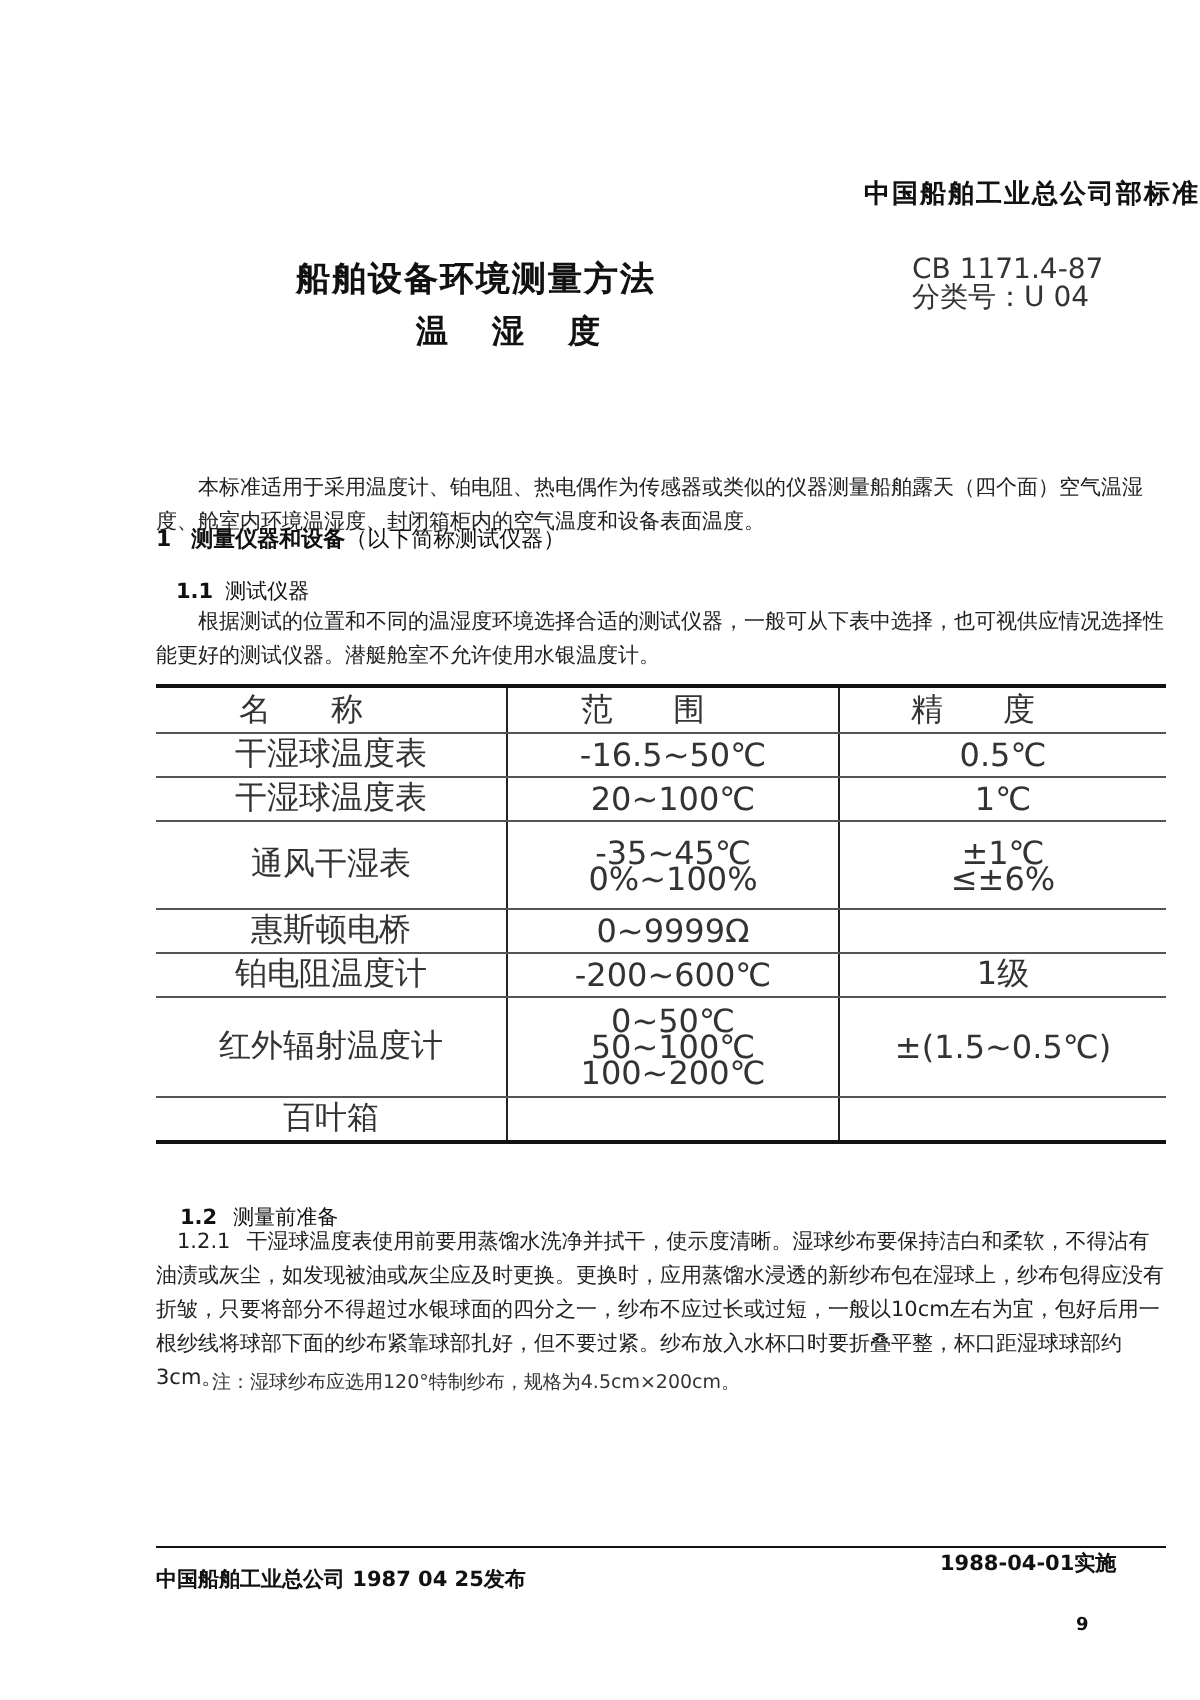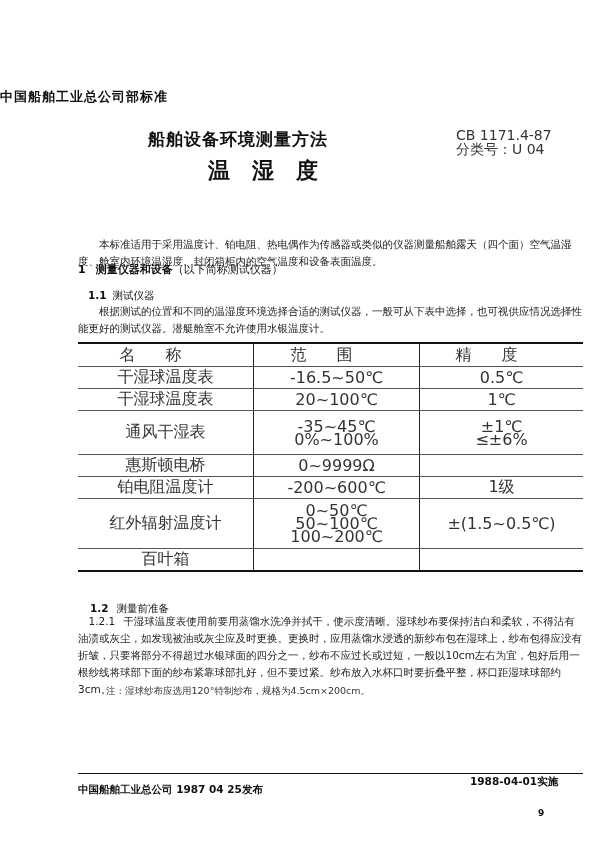--- a/index.html
+++ b/index.html
@@ -2,23 +2,23 @@
 <html><head>
 <meta charset="utf-8">
 <style>
   html, body { margin: 0; padding: 0; }
   body {
     width: 600px; height: 850px; background: #ffffff; color: #111;
     font-family: "DejaVu Sans", "Liberation Sans", sans-serif;
     position: relative; overflow: hidden;
   }
   .abs { position: absolute; }
-  .header-org { left: 0; right: 0; top: 88px; text-align: left; font-size: 13px; font-weight: bold; letter-spacing: 1px; }
+  .header-org { left: 0; right: 0; top: 88px; text-align: right; font-size: 13px; font-weight: bold; letter-spacing: 1px; }
   .title-main { left: 148px; top: 128px; font-size: 17px; font-weight: bold; letter-spacing: 1px; }
-  .title-sub { left: 208px; top: 156px; font-size: 22px; font-weight: bold; letter-spacing: 22px; }
+  .title-sub { left: 208px; top: 156px; font-size: 16px; font-weight: bold; letter-spacing: 22px; }
   .std-code { left: 456px; top: 128px; font-size: 14px; line-height: 14px; color: #333; }
   .para { font-size: 10.5px; line-height: 17px; color: #222; }
   .p-intro { left: 78px; top: 236px; width: 505px; }
   .indent { text-indent: 2em; }
   .sec1 { left: 78px; top: 262px; font-size: 11px; font-weight: bold; }
   .sec1 .num { margin-right: 10px; }
   .sec1 .paren { font-weight: normal; }
   .sec11 { left: 88px; top: 289px; font-size: 10.5px; }
   .sec11 .num { font-weight: bold; margin-right: 6px; }
   .p-11 { left: 78px; top: 303px; width: 505px; }

